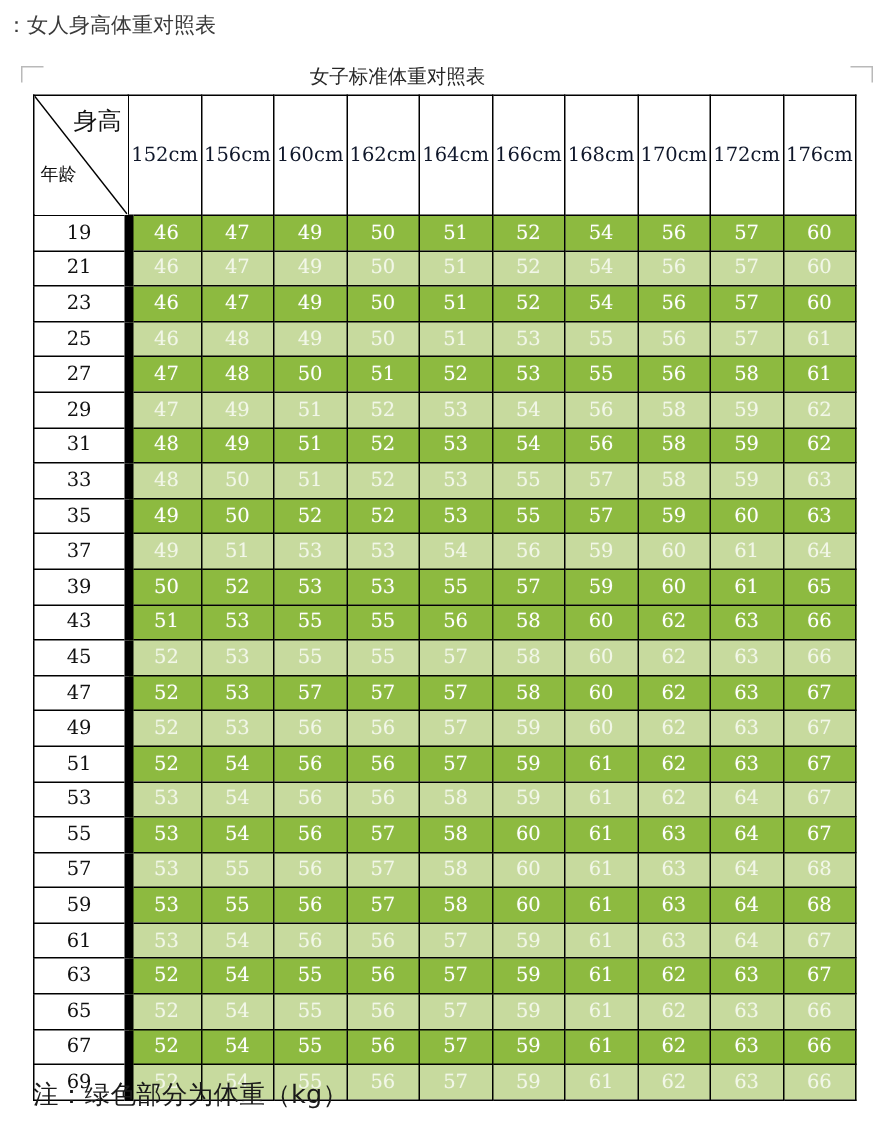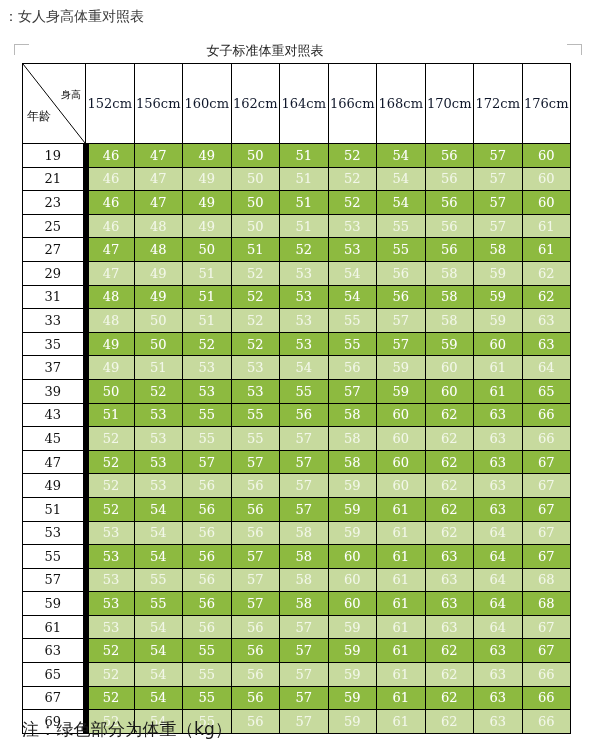--- a/index.html
+++ b/index.html
@@ -87,22 +87,22 @@
   }
   td.corner .diag{
     position:absolute;
     left:0;top:0;
     width:100%;height:100%;
     pointer-events:none;
   }
   td.corner .lbl-h{
     position:absolute;
     right:4px;
-    top:24px;
-    font-size:10px;
+    top:7px;
+    font-size:16px;
     color:#111;
     font-family:Liberation Mono, monospace;
   }
   td.corner .lbl-a{
     position:absolute;
     left:4px;
     top:44px;
     font-size:12px;
     color:#111;
     font-family:Liberation Sans, sans-serif;

